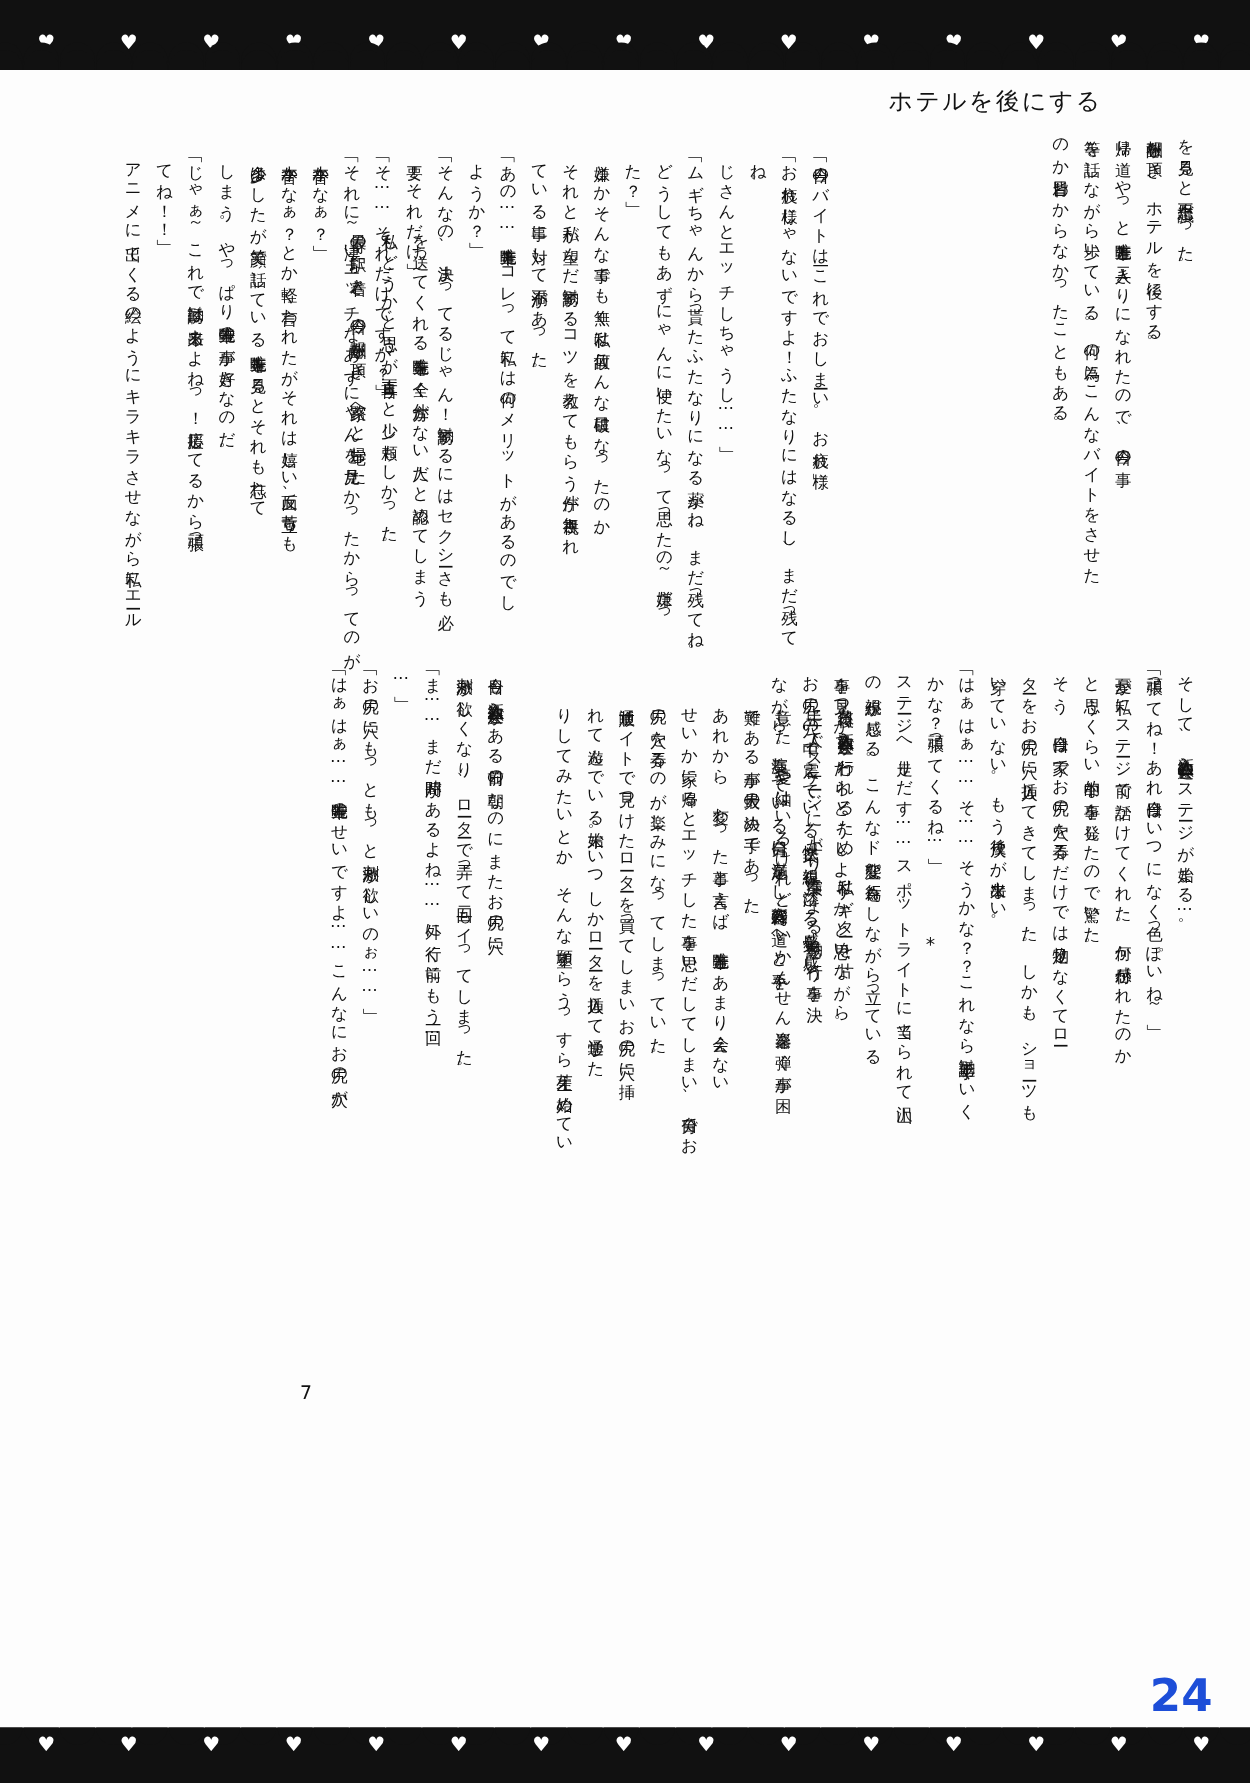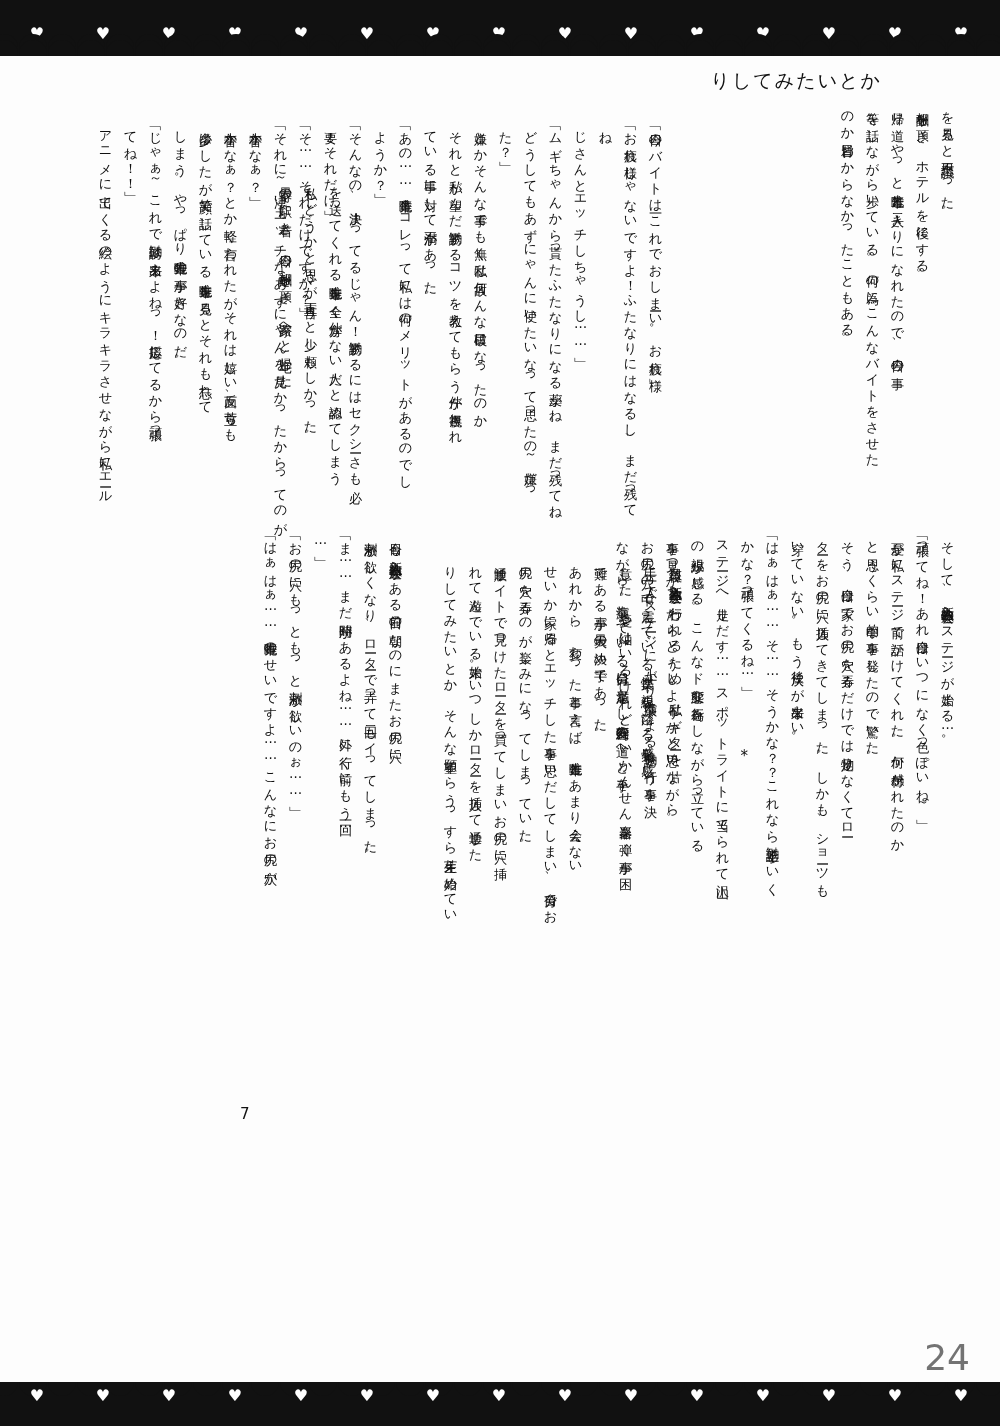--- a/index.html
+++ b/index.html
@@ -137,22 +137,22 @@
     position: absolute;
     left: 240px;
     top: 1105px;
     font-size: 15px;
   }
   .folio-corner {
     position: absolute;
     right: 30px;
     bottom: 48px;
     font-size: 36px;
-    font-weight: normal;
-    color: #737373;
+    font-weight: bold;
+    color: #1d4ed8;
     font-family: "DejaVu Sans", "Liberation Sans", sans-serif;
   }
 </style>
 </head>
 <body>
 
 <div class="page">
 
   <div class="lace top">
     <div class="heart-row">
@@ -205,21 +205,21 @@
         <i></i>
         <i></i>
         <i></i>
         <i></i>
         <i></i>
         <i></i>
     </div>
 
   </div>
 
-  <div class="doujin-title">りしてみたいとか</div>
+  <div class="doujin-title">ホテルを後にする</div>
 
   <div class="body-text">
 
     <div class="col-block" id="group-a">
       <div class="vcol">を見ると不思議だった。</div>
       <div class="vcol">報酬を頂き、ホテルを後にする。</div>
       <div class="vcol">帰り道、やっと唯先輩と二人きりになれたので、今日の事</div>
       <div class="vcol">等を話しながら歩いている。何の為にこんなバイトをさせた</div>
       <div class="vcol">のか皆目わからなかったこともある。</div>
     </div>

